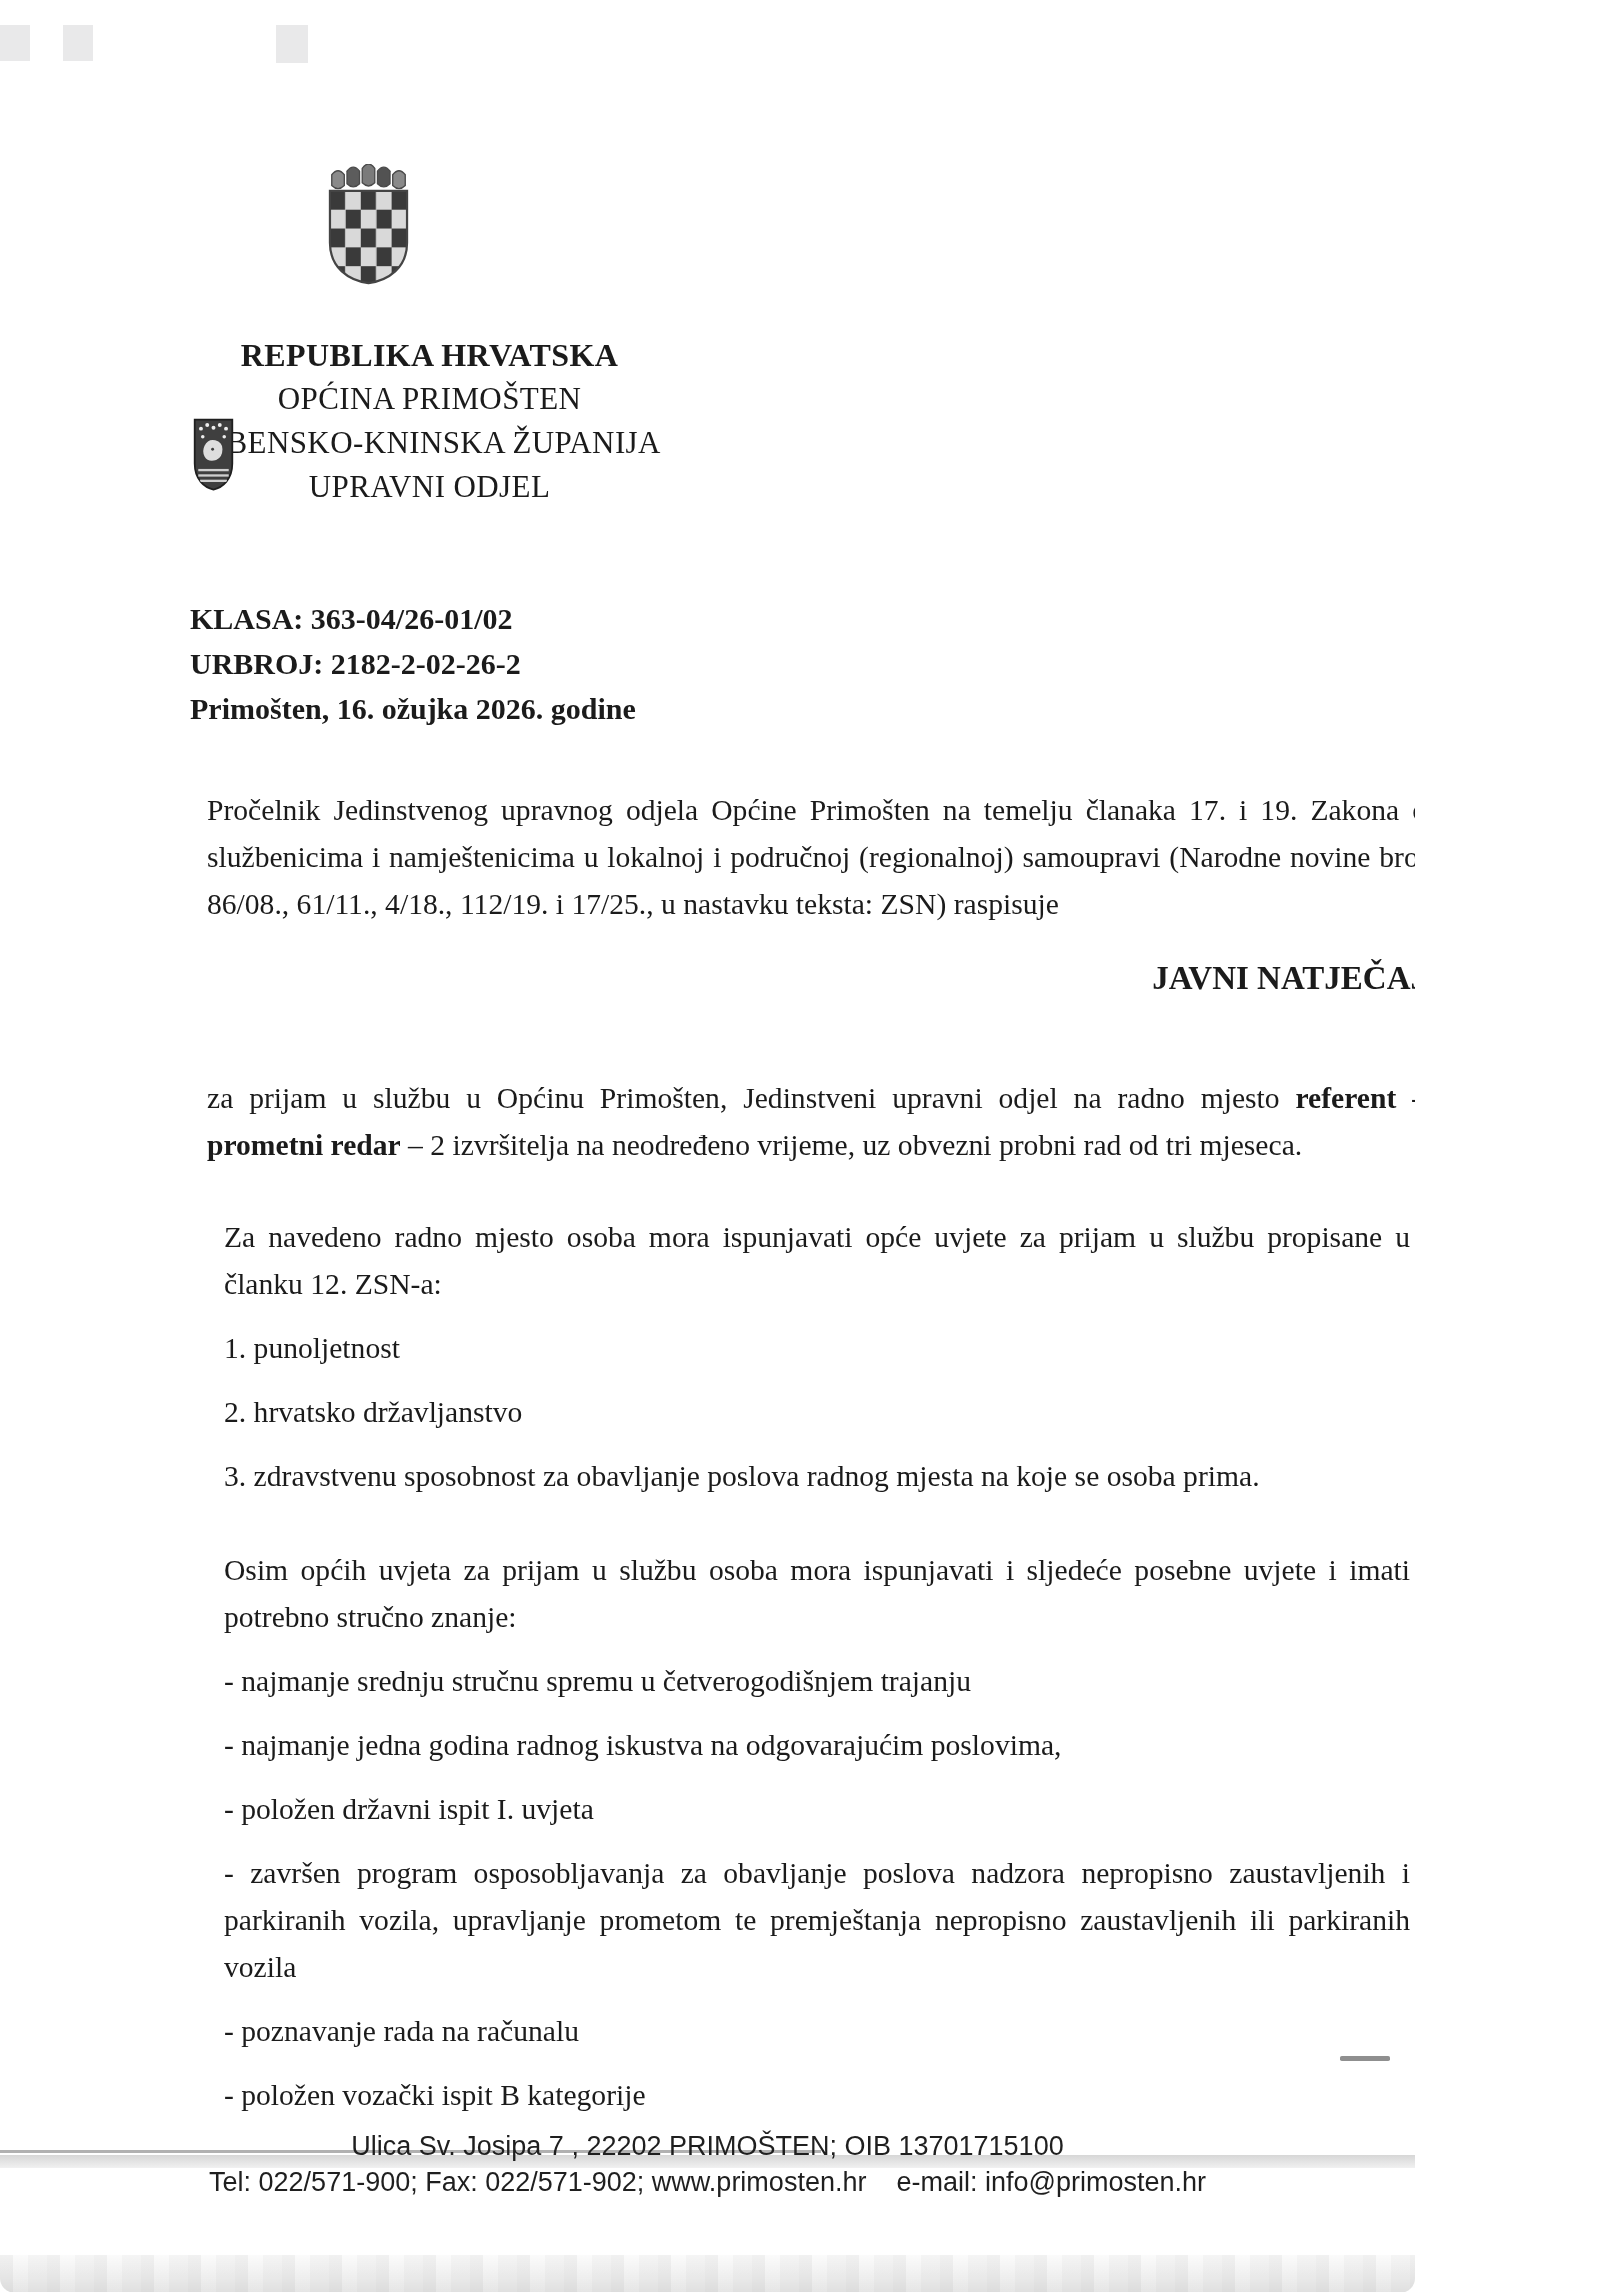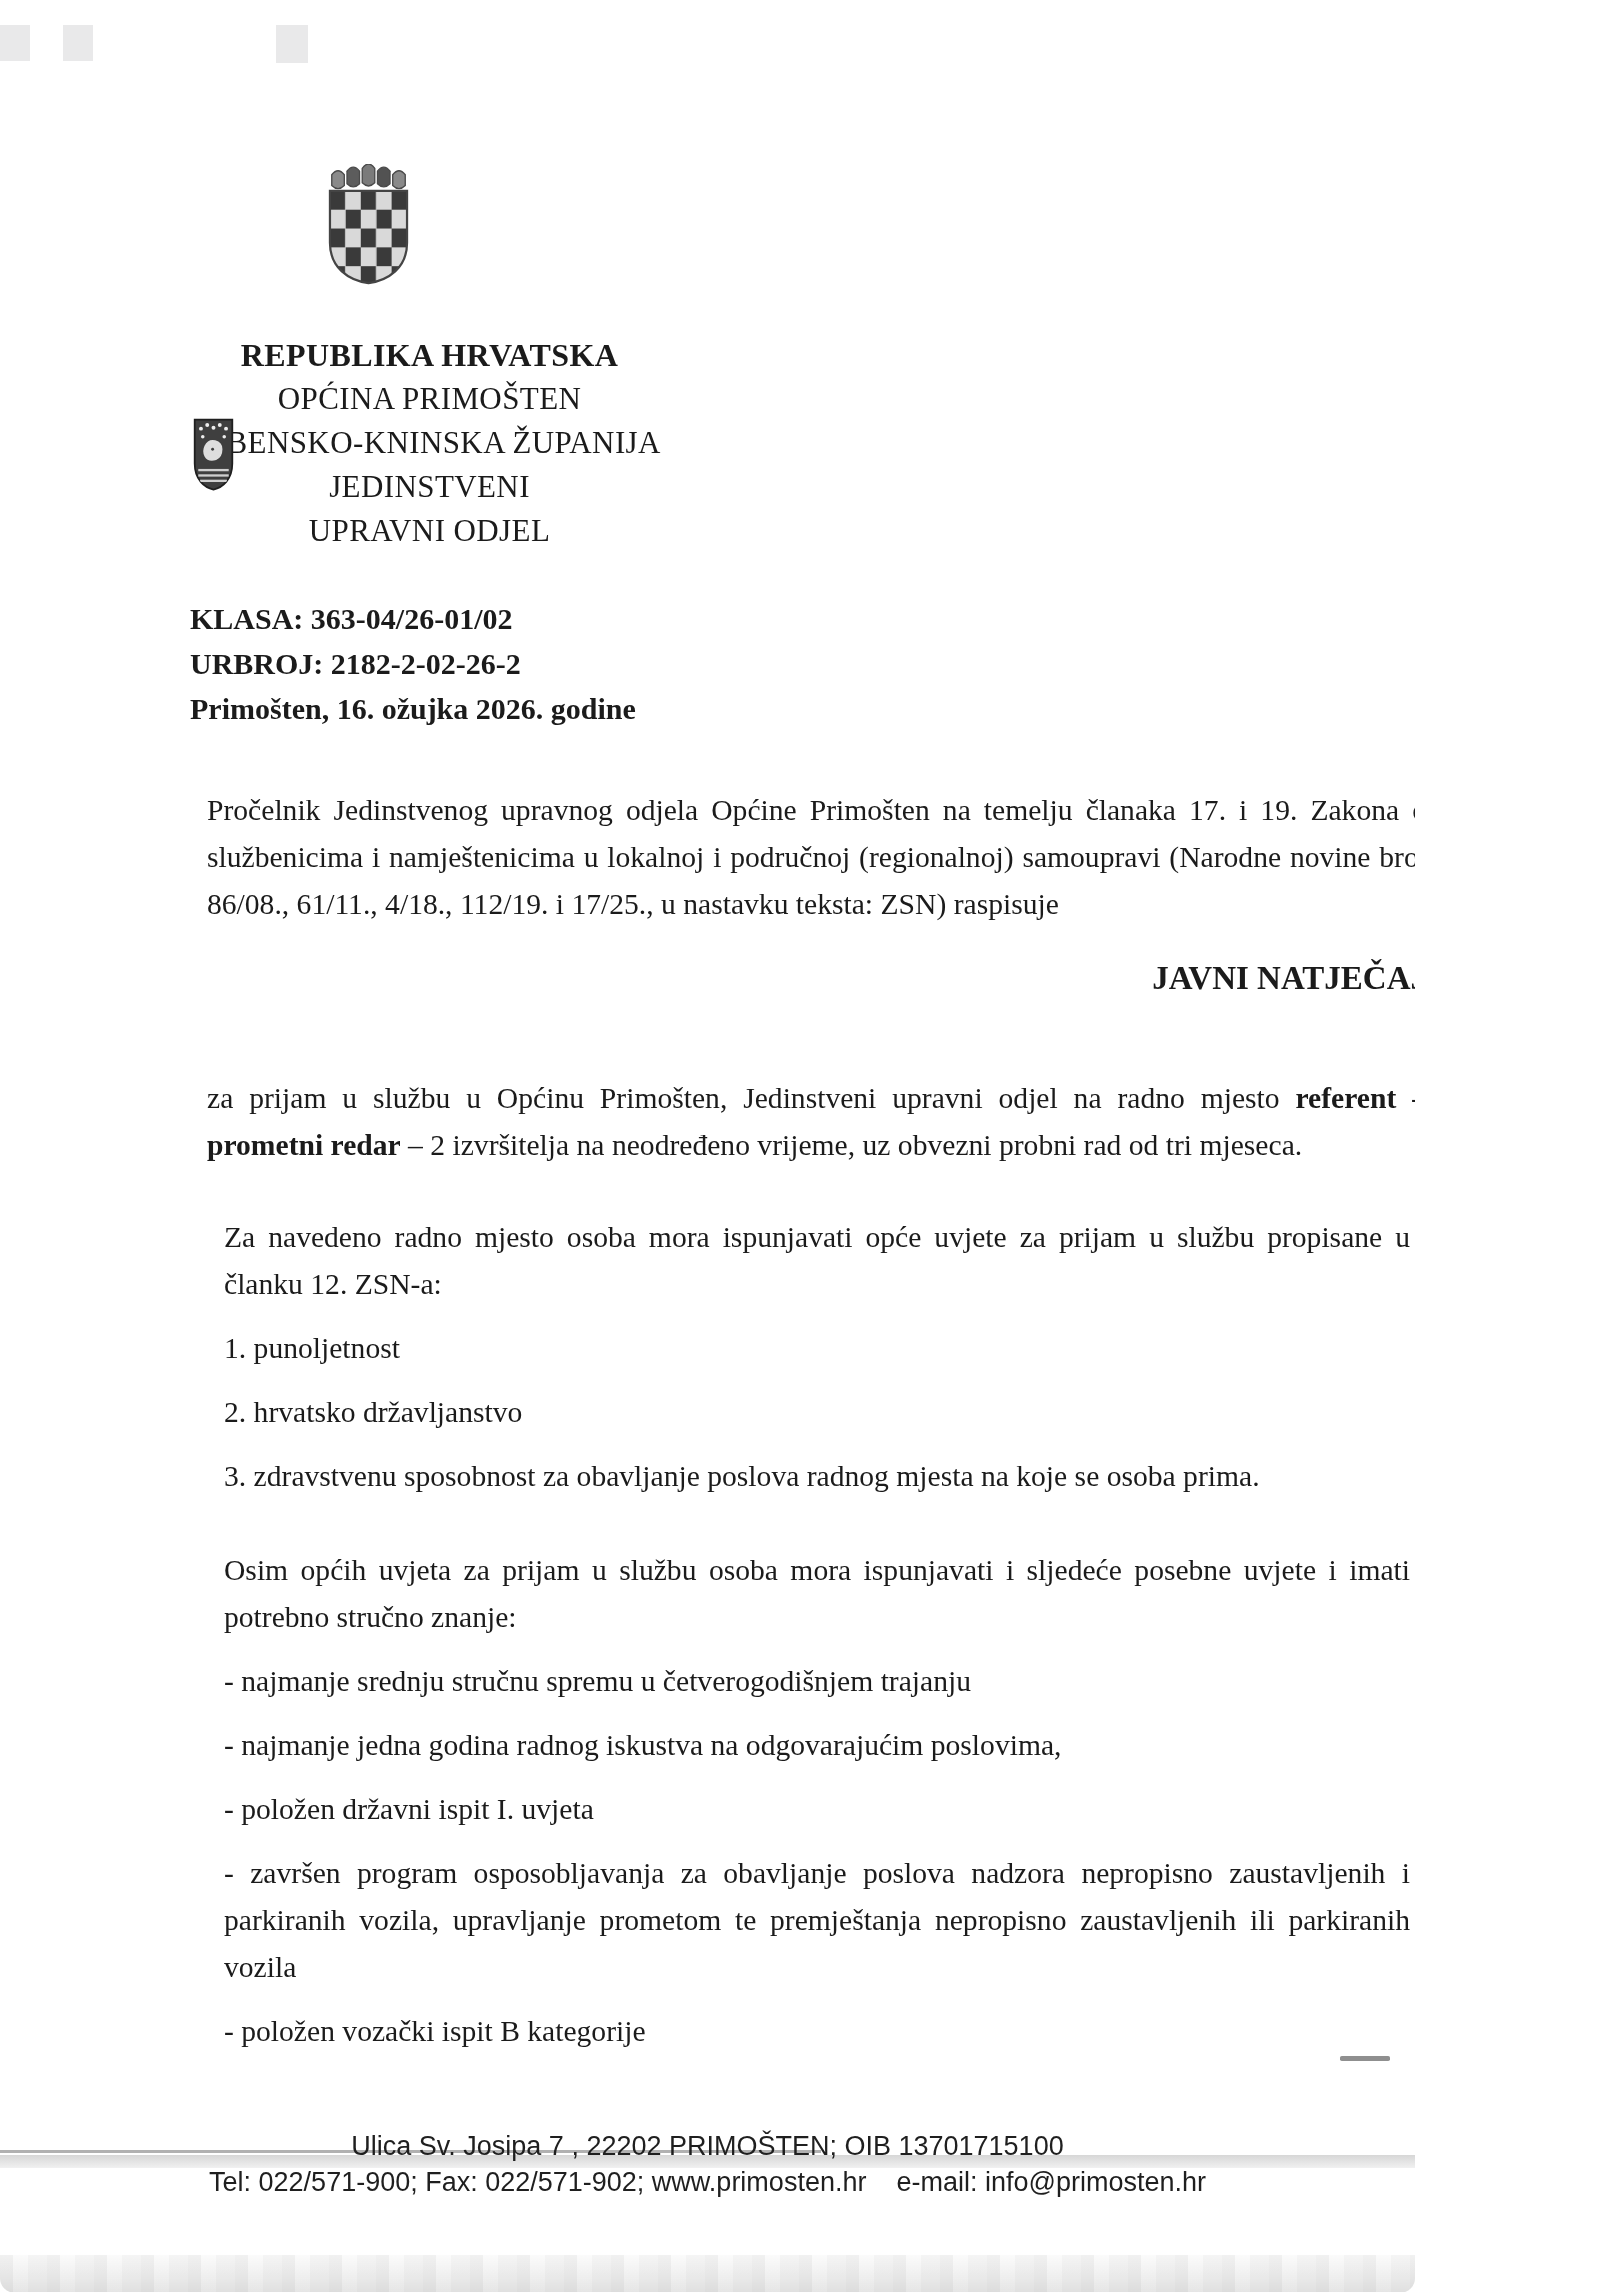--- a/index.html
+++ b/index.html
@@ -111,21 +111,20 @@
         <rect x="12" y="30" width="86" height="105" fill="url(#chk)"></rect>
       </g>
       <path d="M12,30 H98 V88 C98,116 77,130 55,133 C33,130 12,116 12,88 Z" fill="none" stroke="#444444" stroke-width="2.5"></path>
     </svg>
   </div>
 
   <div class="org-block">
     <div class="org-line org-country">REPUBLIKA HRVATSKA</div>
     <div class="org-line">OPĆINA PRIMOŠTEN</div>
     <div class="org-line">ŠIBENSKO-KNINSKA ŽUPANIJA</div>
-    <div class="org-line">JEDINSTVENI</div>
     <div class="org-line">UPRAVNI ODJEL</div>
   </div>
 
   <div class="muni-logo">
     <svg width="43" height="77" viewBox="0 0 48 86" xmlns="http://www.w3.org/2000/svg">
       <defs>
         <clipPath id="muniClip">
           <path d="M3,3 H45 V52 C45,70 34,79 24,81 C14,79 3,70 3,52 Z"></path>
         </clipPath>
       </defs>
@@ -166,20 +165,21 @@
       <div>2. hrvatsko državljanstvo</div>
       <div>3. zdravstvenu sposobnost za obavljanje poslova radnog mjesta na koje se osoba prima.</div>
     </div>
 
     <div class="p4">
       <p class="just">Osim općih uvjeta za prijam u službu osoba mora ispunjavati i sljedeće posebne uvjete i imati potrebno stručno znanje:</p>
       <div>- najmanje srednju stručnu spremu u četverogodišnjem trajanju</div>
       <div>- najmanje jedna godina radnog iskustva na odgovarajućim poslovima,</div>
       <div>- položen državni ispit I. uvjeta</div>
       <div class="just">- završen program osposobljavanja za obavljanje poslova nadzora nepropisno zaustavljenih i parkiranih vozila, upravljanje prometom te premještanja nepropisno zaustavljenih ili parkiranih vozila</div>
+      <div>- poznavanje rada na računalu</div>
       <div>- položen vozački ispit B kategorije</div>
     </div>
   </div>
 
   <div class="side-dash"></div>
   <div class="scan-line"></div>
   <div class="scan-band"></div>
 
   <div class="footer-line1">Ulica Sv. Josipa 7 , 22202 PRIMOŠTEN; OIB 13701715100</div>
   <div class="footer-line2">Tel: 022/571-900; Fax: 022/571-902; www.primosten.hr    e-mail: info@primosten.hr</div>

